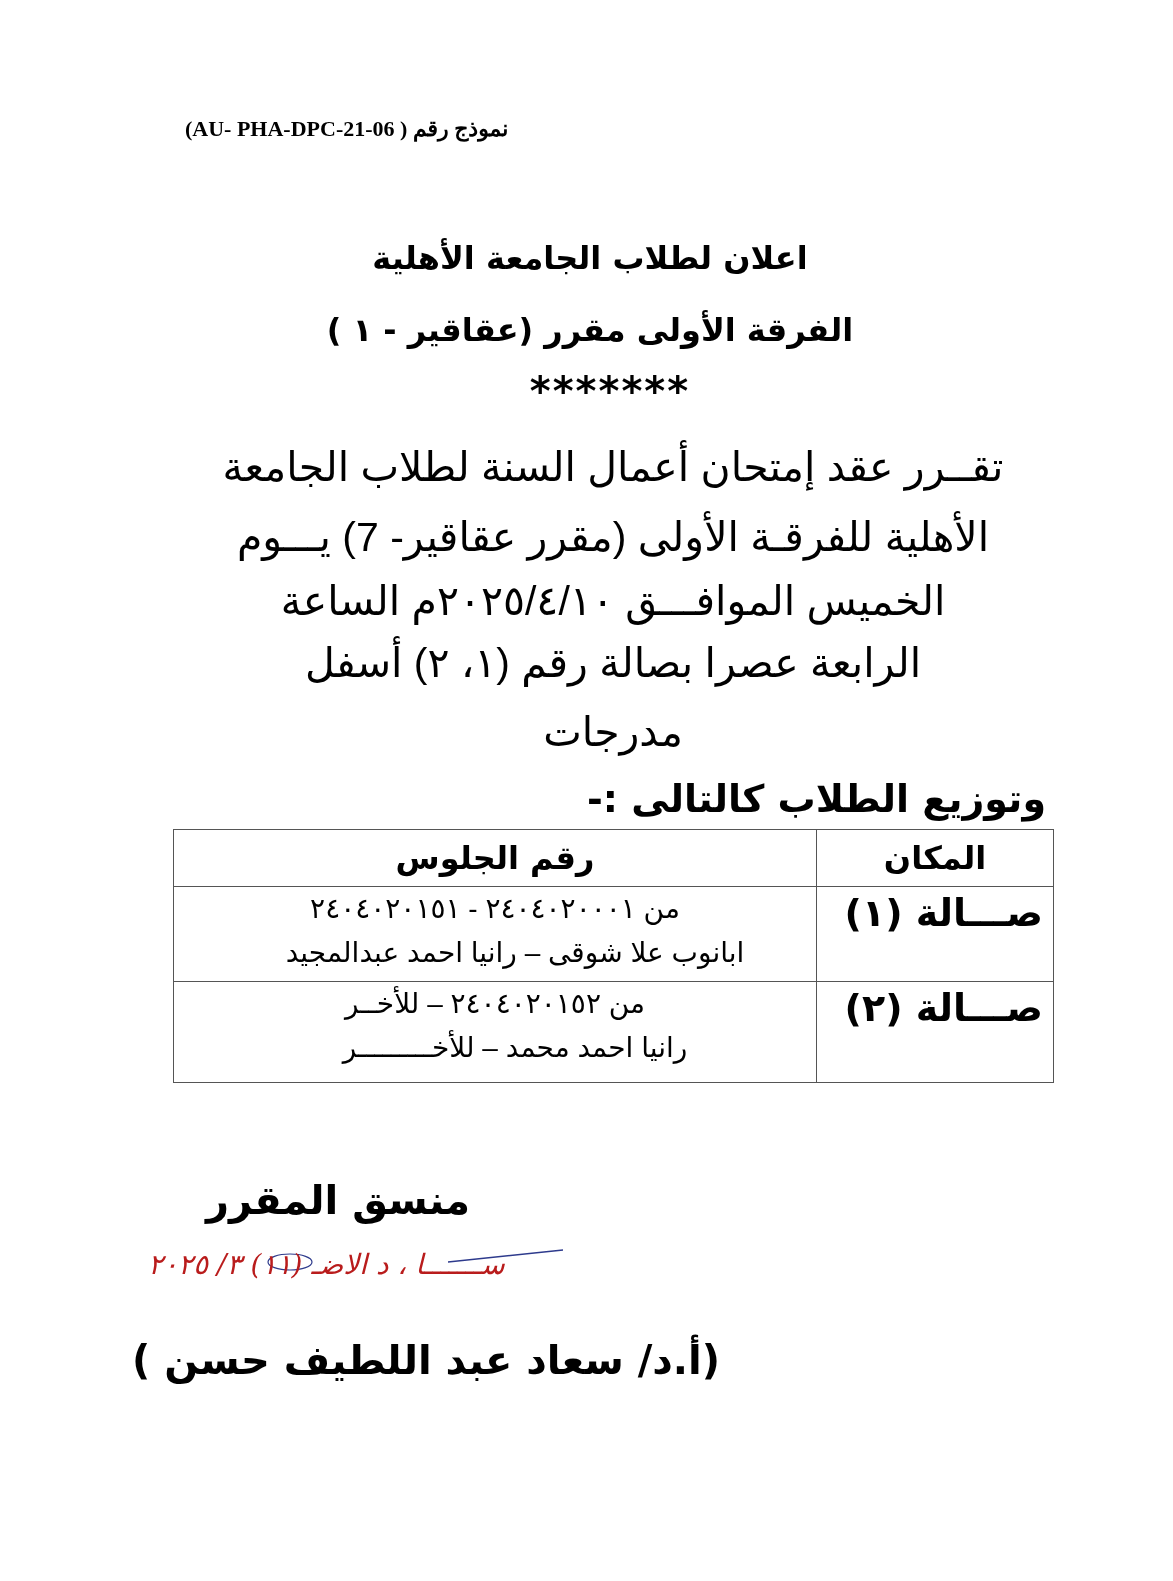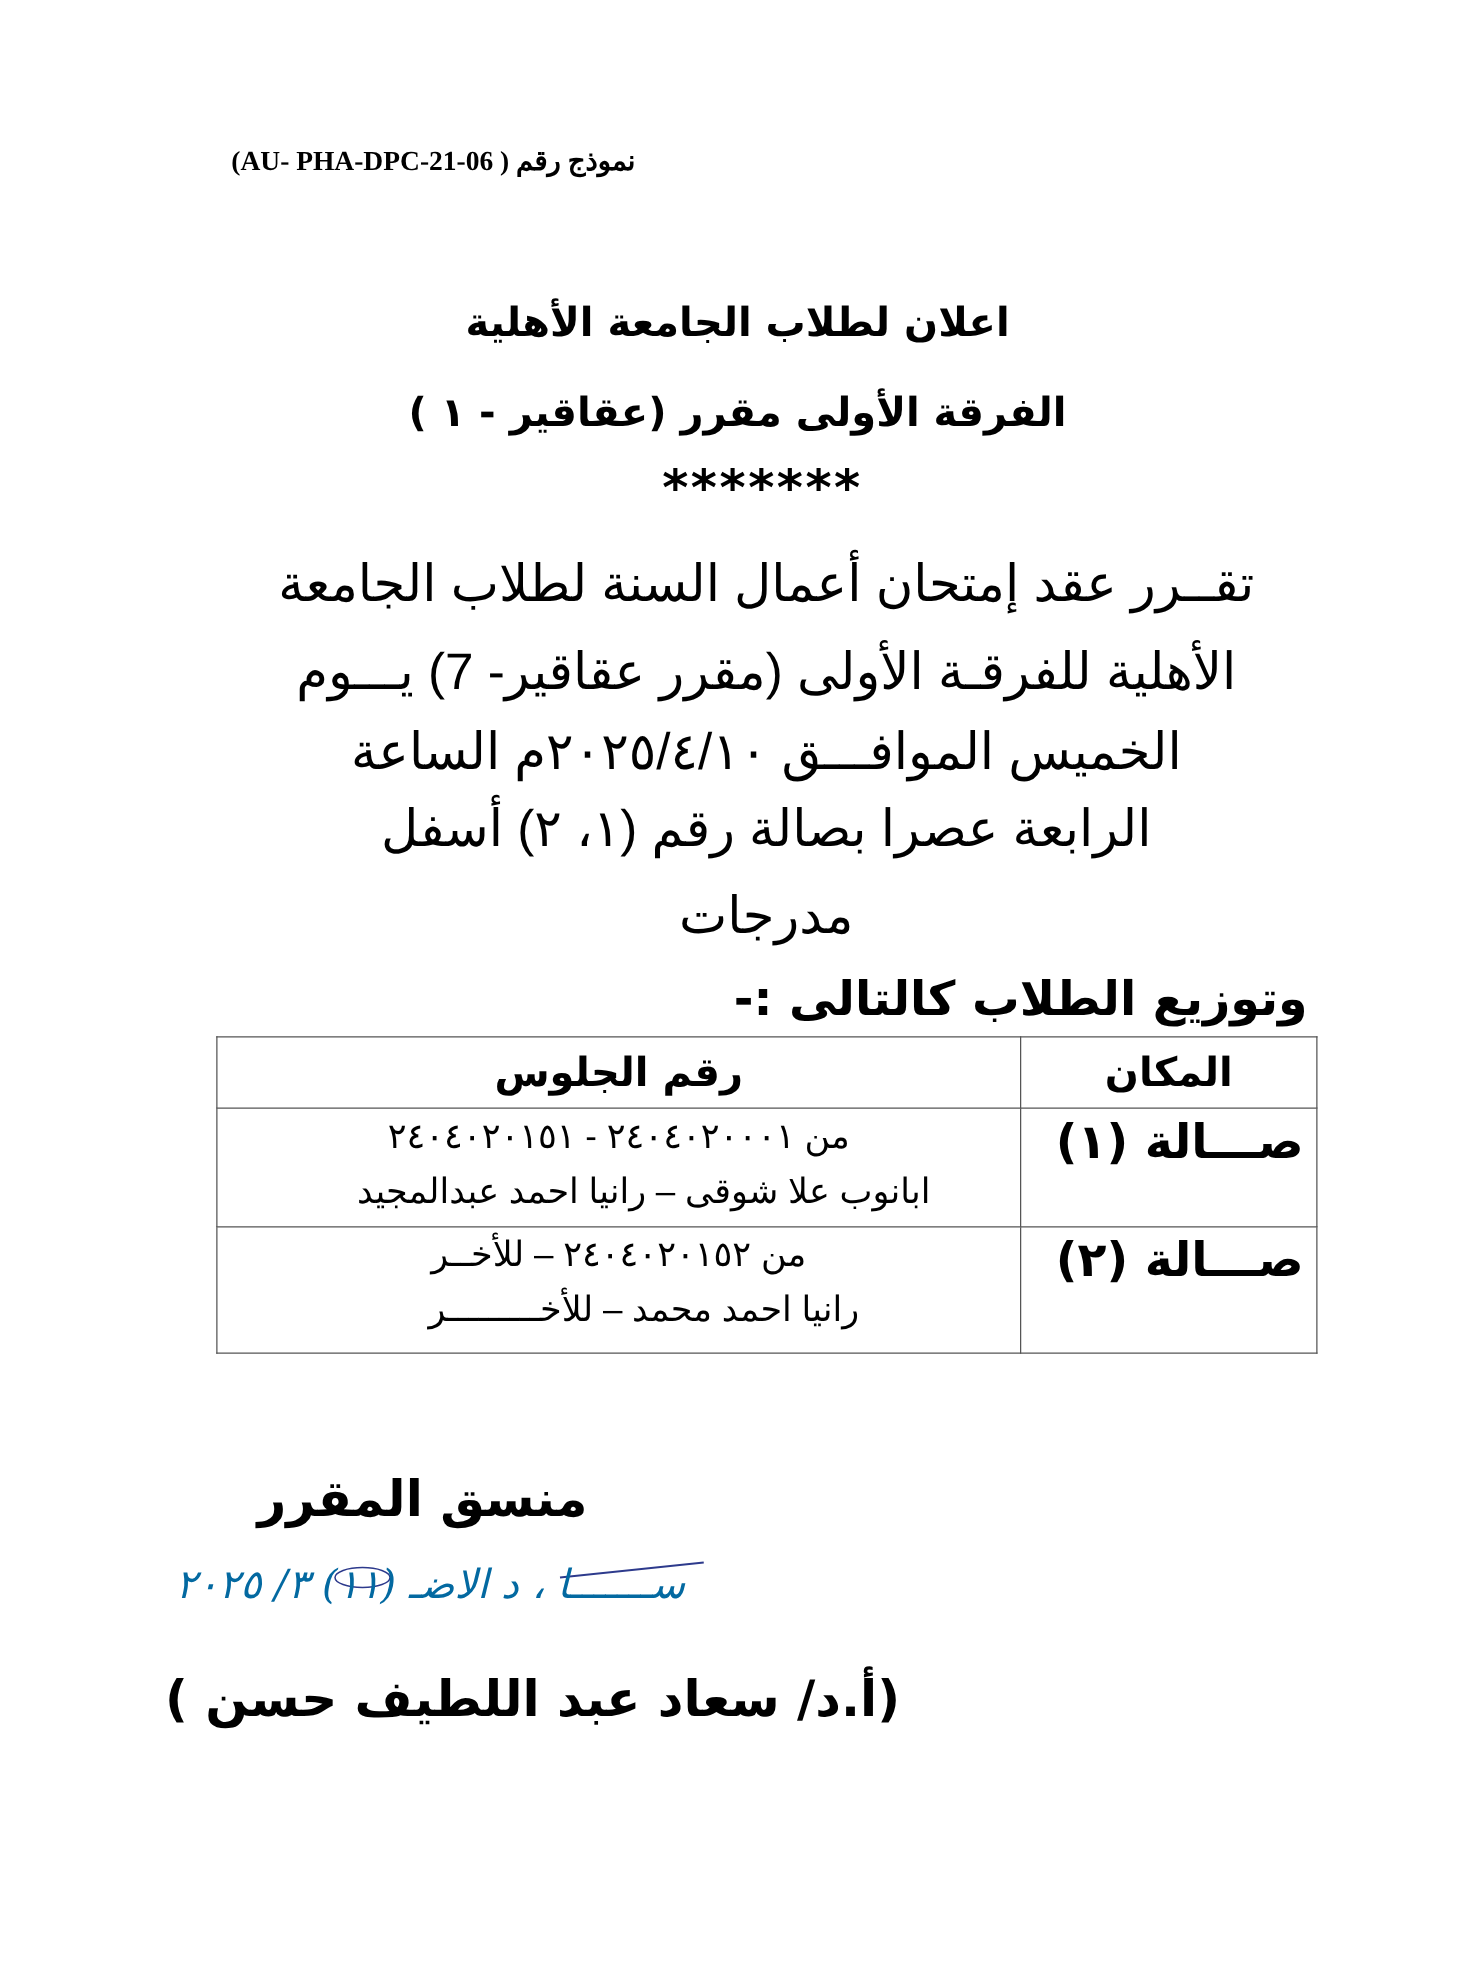--- a/index.html
+++ b/index.html
@@ -140,22 +140,22 @@
     }
     .signature-text {
       position: absolute;
       left: 0;
       top: 8px;
       width: 400px;
       direction: rtl;
       text-align: left;
       font-family: "DejaVu Serif", serif;
       font-style: italic;
-      font-size: 32px;
-      color: #0369a1;
+      font-size: 28px;
+      color: #b91c1c;
       white-space: nowrap;
     }
     .signature svg { position: absolute; left: 0; top: 0; }
 
     .coordinator-name {
       left: 180px;
       width: 540px;
       top: 1330px;
       direction: rtl;
       font-weight: bold;

